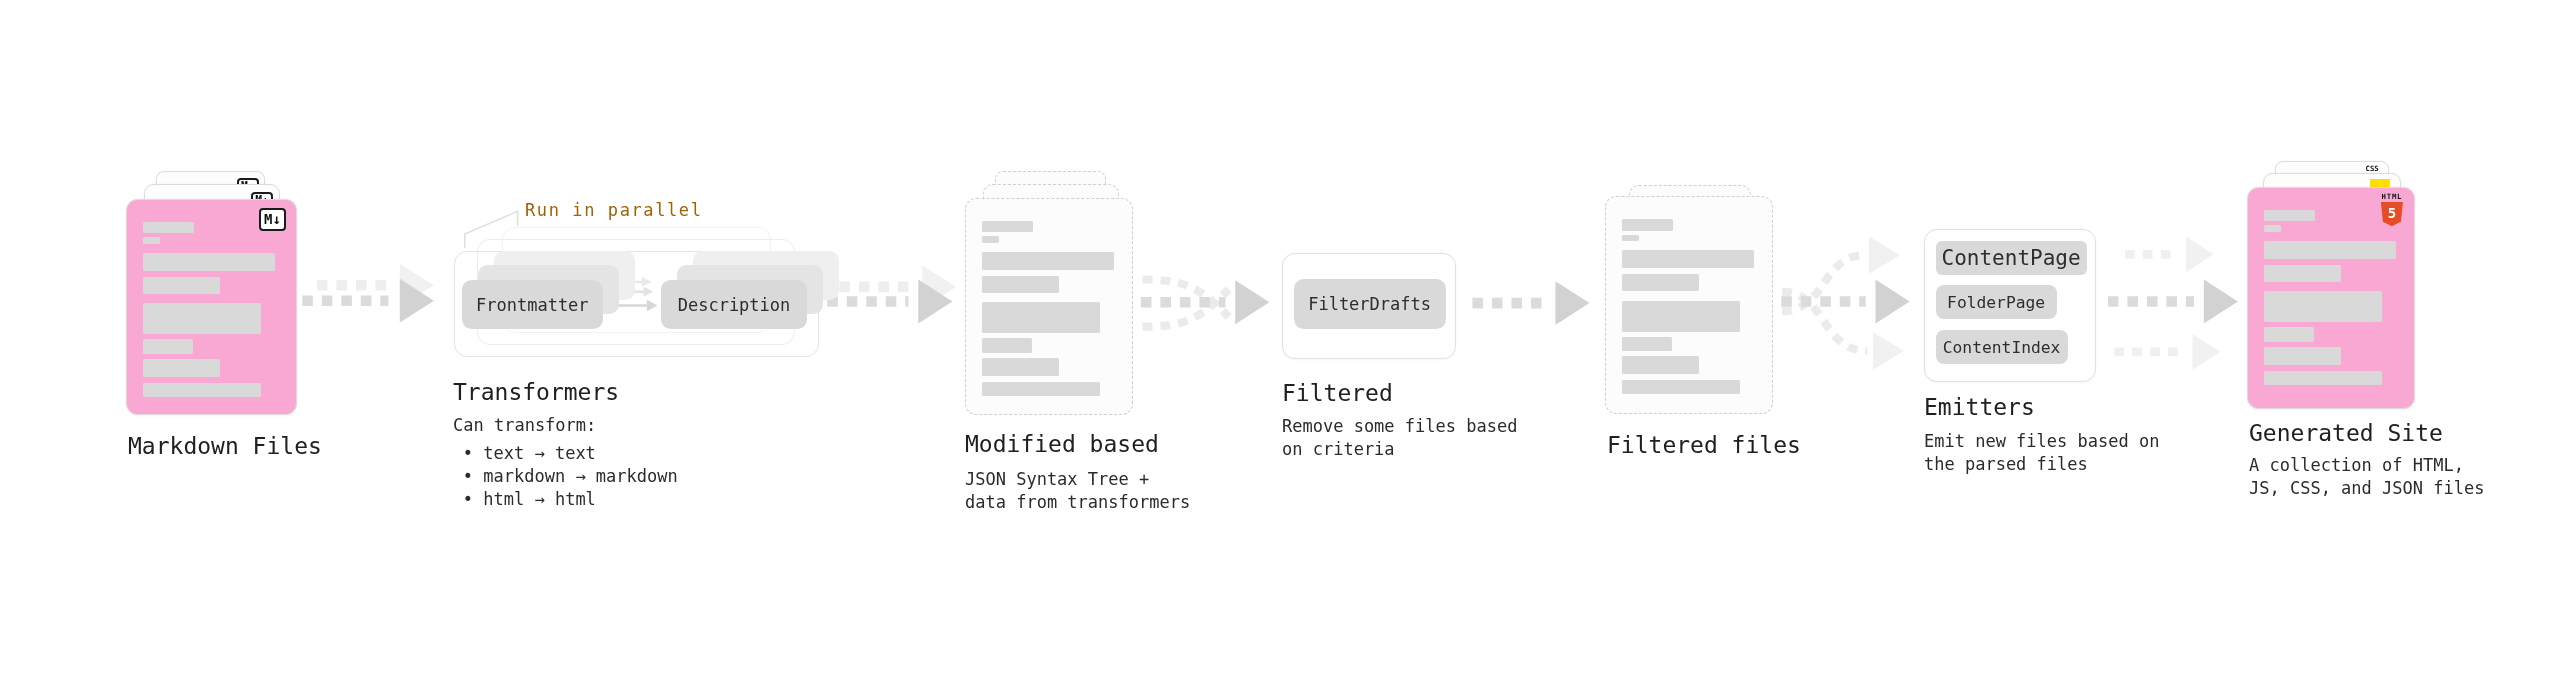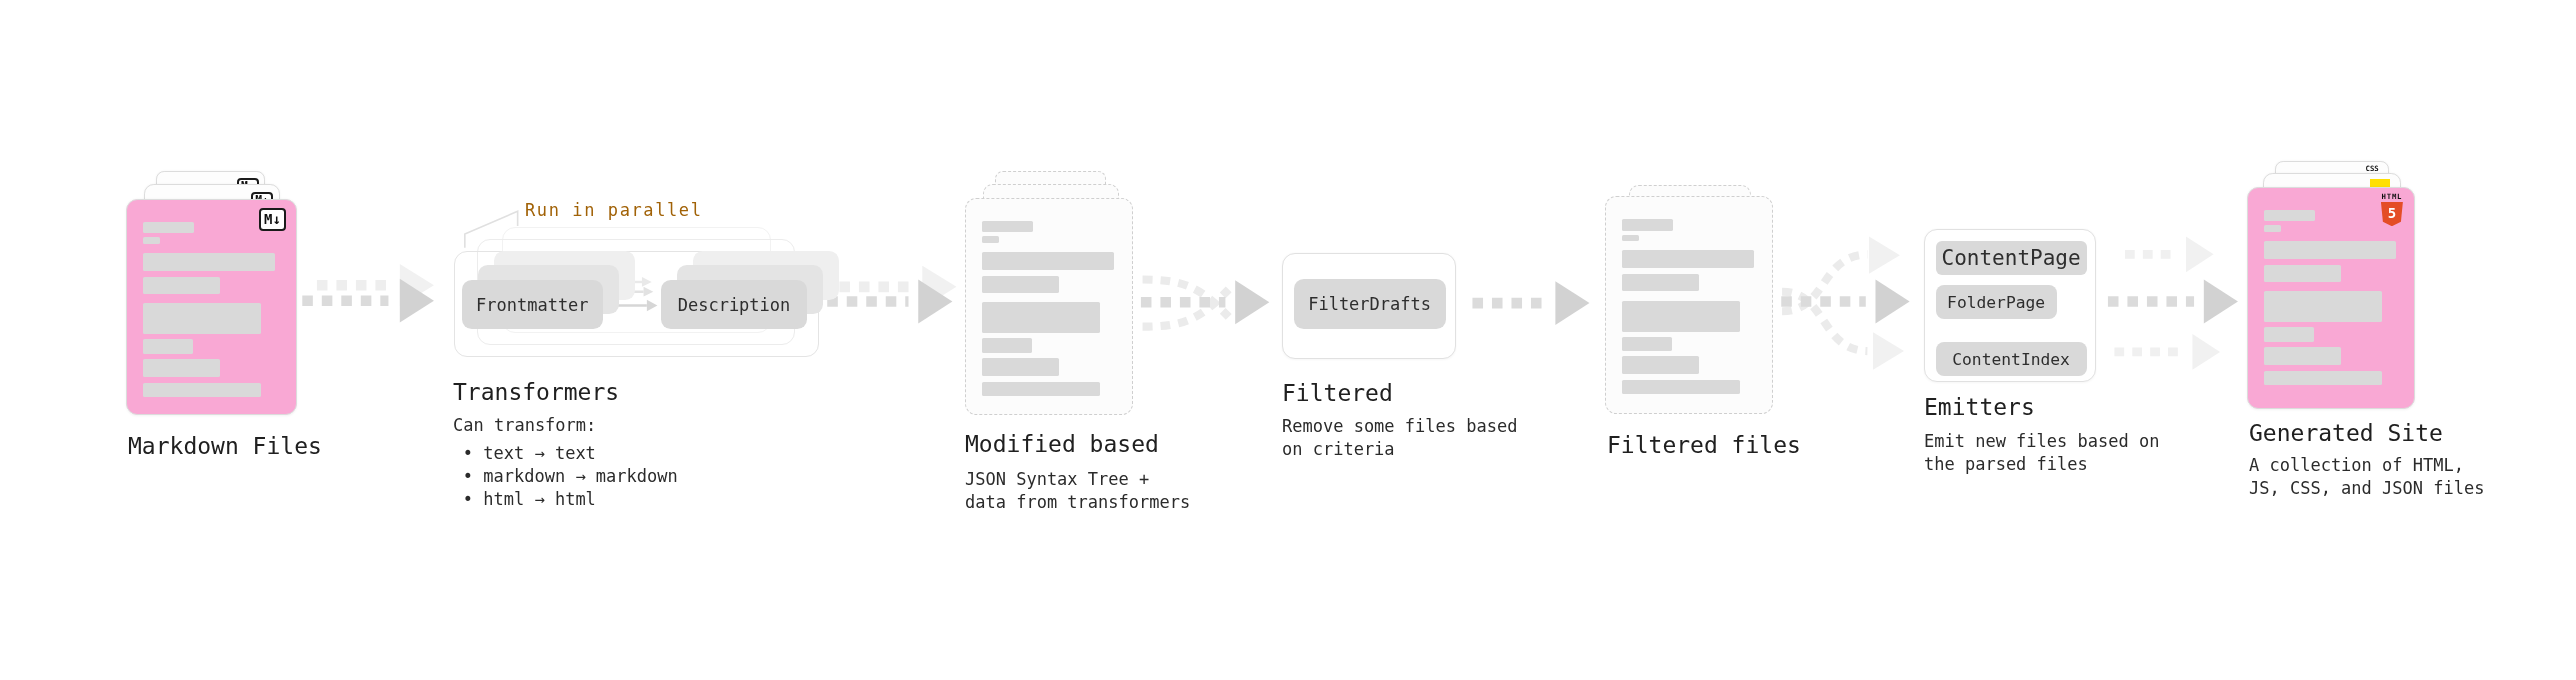--- a/index.html
+++ b/index.html
@@ -213,21 +213,21 @@
           <div class="bar" style="width: 77px; height: 18px; margin-top: 4.9px;"></div>
           <div class="bar" style="width: 118px; height: 14px; margin-top: 5.7px;"></div>
         </div>
     </div>
   </div>
   <div class="title" style="left:1607px;top:431px;">Filtered files</div>
 
   <div class="panel" style="left:1924px;top:229px;width:172px;height:153px;">
     <div class="chip" style="left:10.6px;top:10.6px;width:151px;height:34px;border-radius:6px;font-size:21px;">ContentPage</div>
     <div class="chip" style="left:10.6px;top:55px;width:121px;height:34px;border-radius:8.1px;font-size:16.3px;">FolderPage</div>
-    <div class="chip" style="left:10.6px;top:112px;width:151px;height:34px;border-radius:8.1px;font-size:16.3px;">ContentIndex</div>
+    <div class="chip" style="left:10.6px;top:100px;width:132px;height:34px;border-radius:8.1px;font-size:16.3px;">ContentIndex</div>
   </div>
   <div class="title" style="left:1924px;top:393px;">Emitters</div>
   <div class="desc" style="left:1924px;top:430px;">
     <div>Emit new files based on</div>
     <div>the parsed files</div>
   </div>
 
   <div class="abs" style="left:2247px;top:161px;width:172px;height:249px;">
     <div class="card back" style="left:28.4px;top:0;width:114px;height:81px;border-radius:8.1px;">
       <div class="cssb" style="right:8.1px;top:3.3px;">CSS</div>

